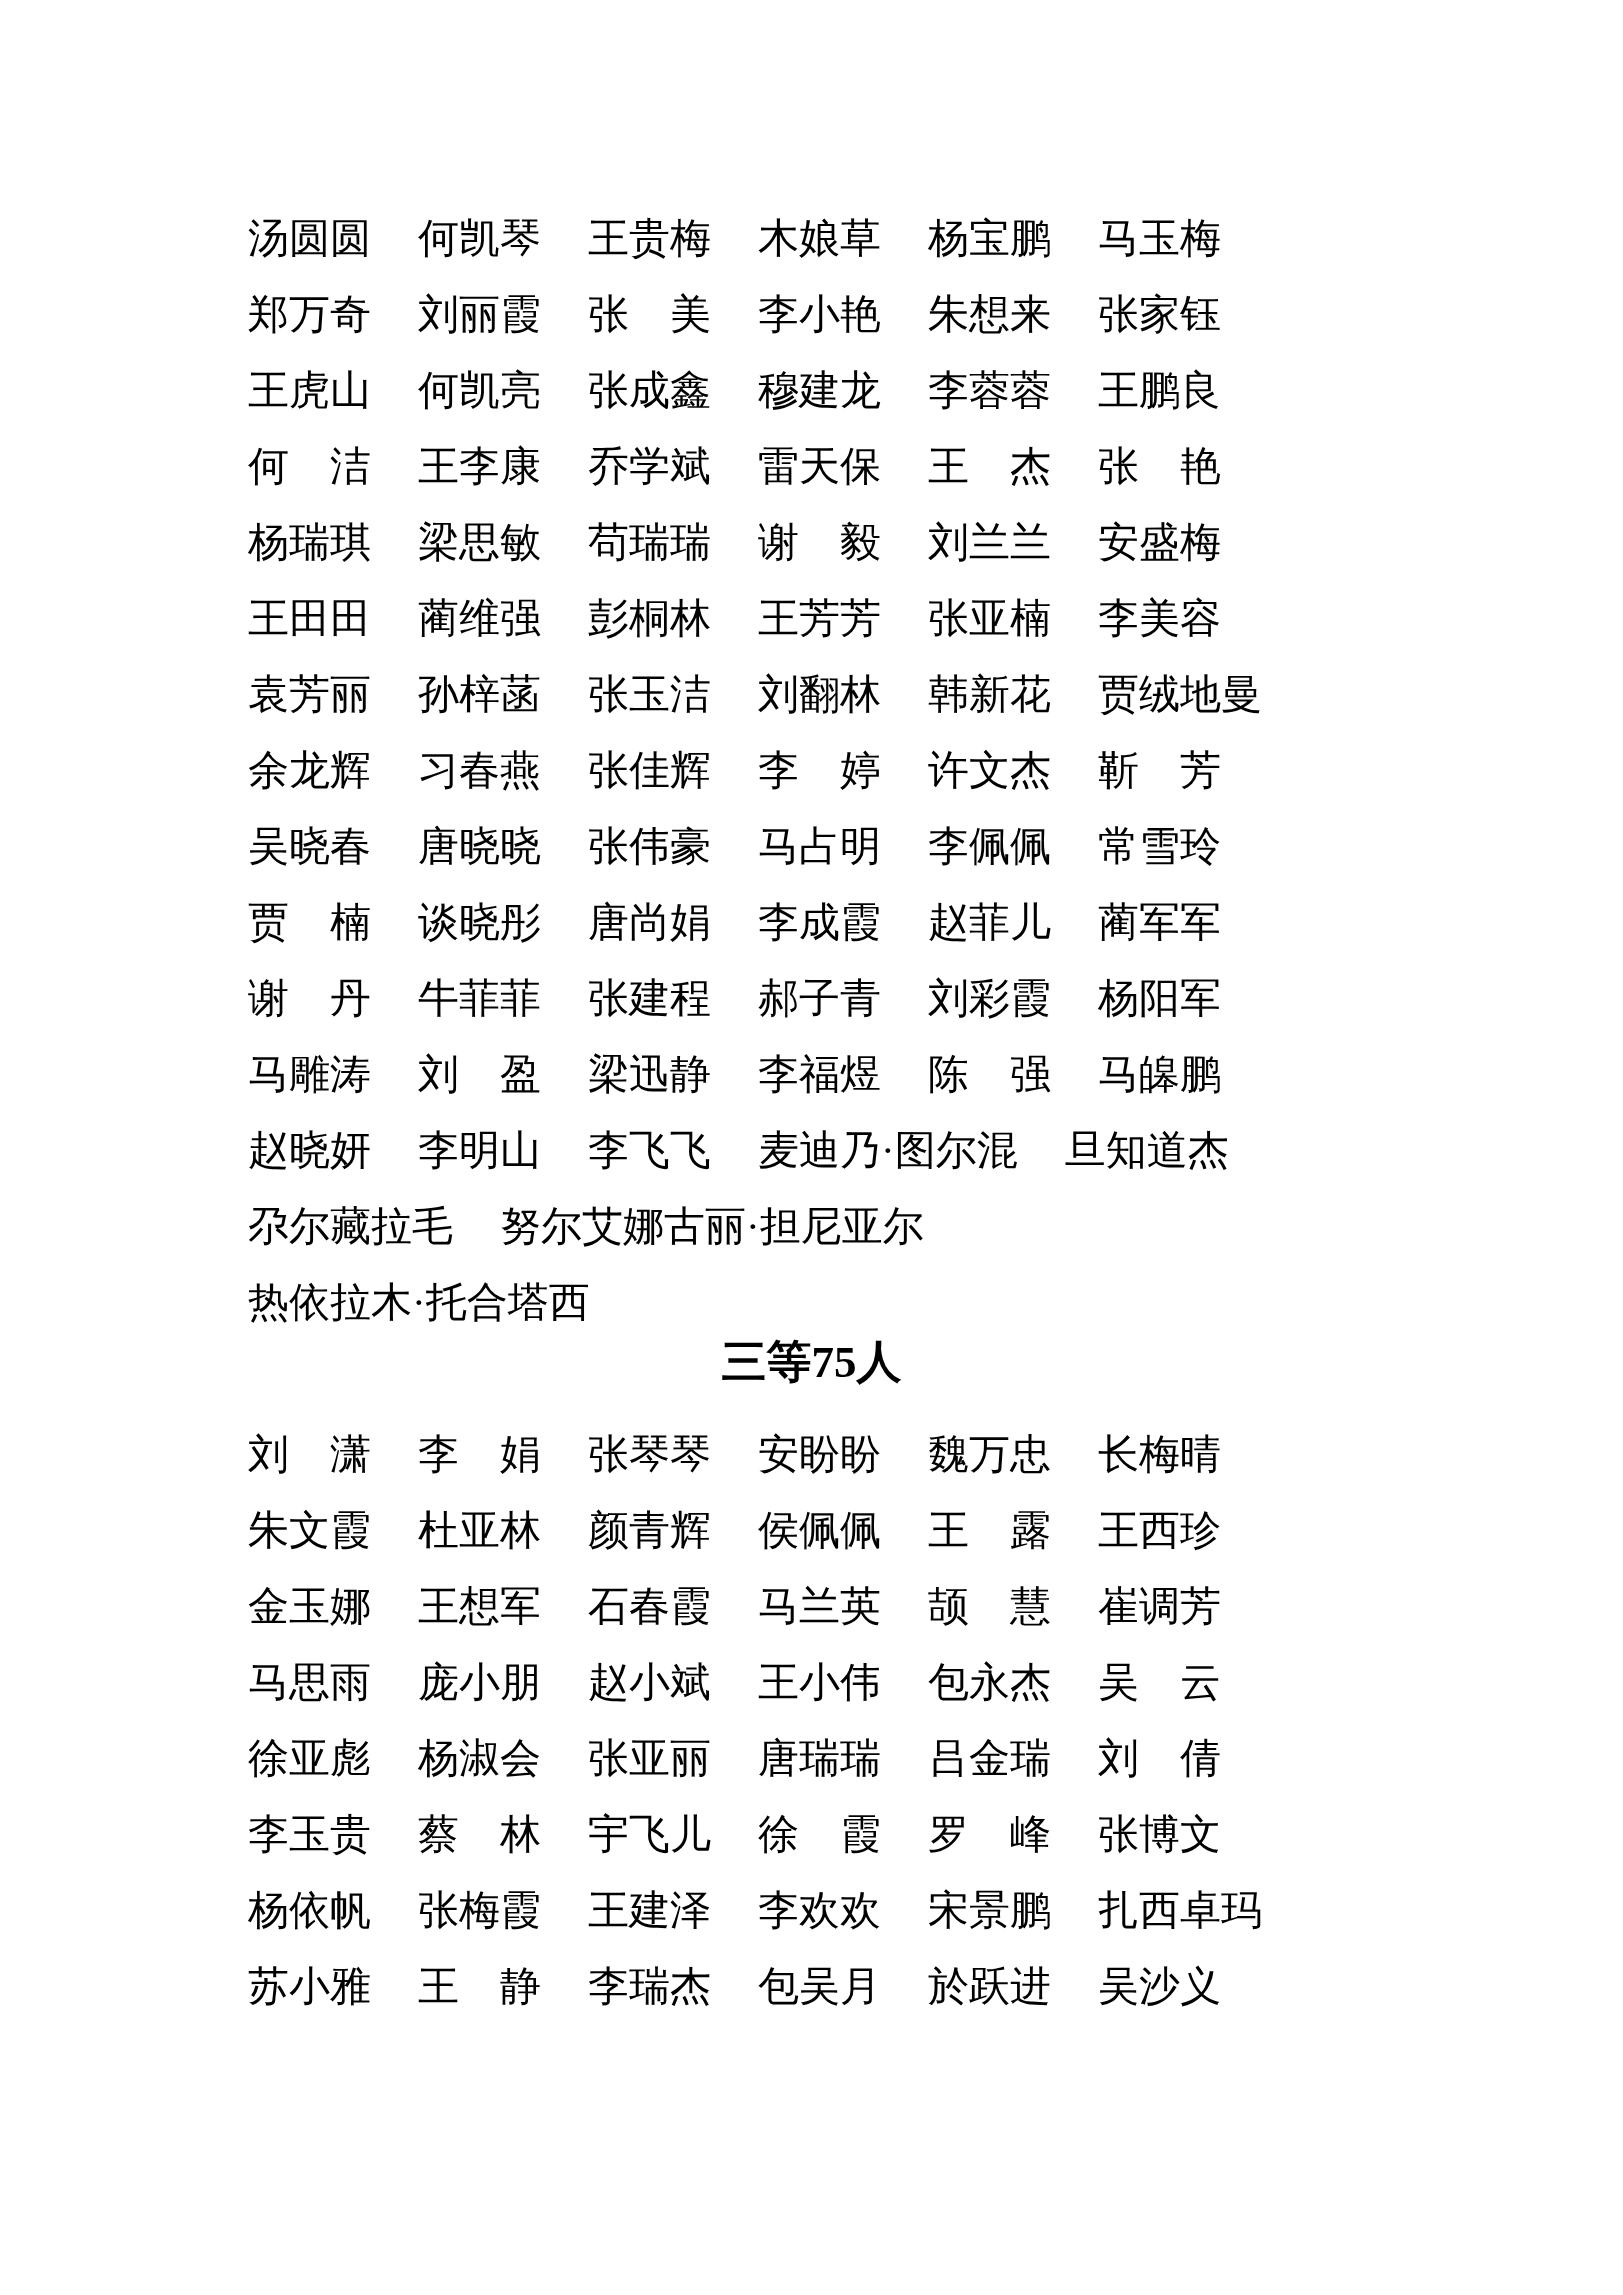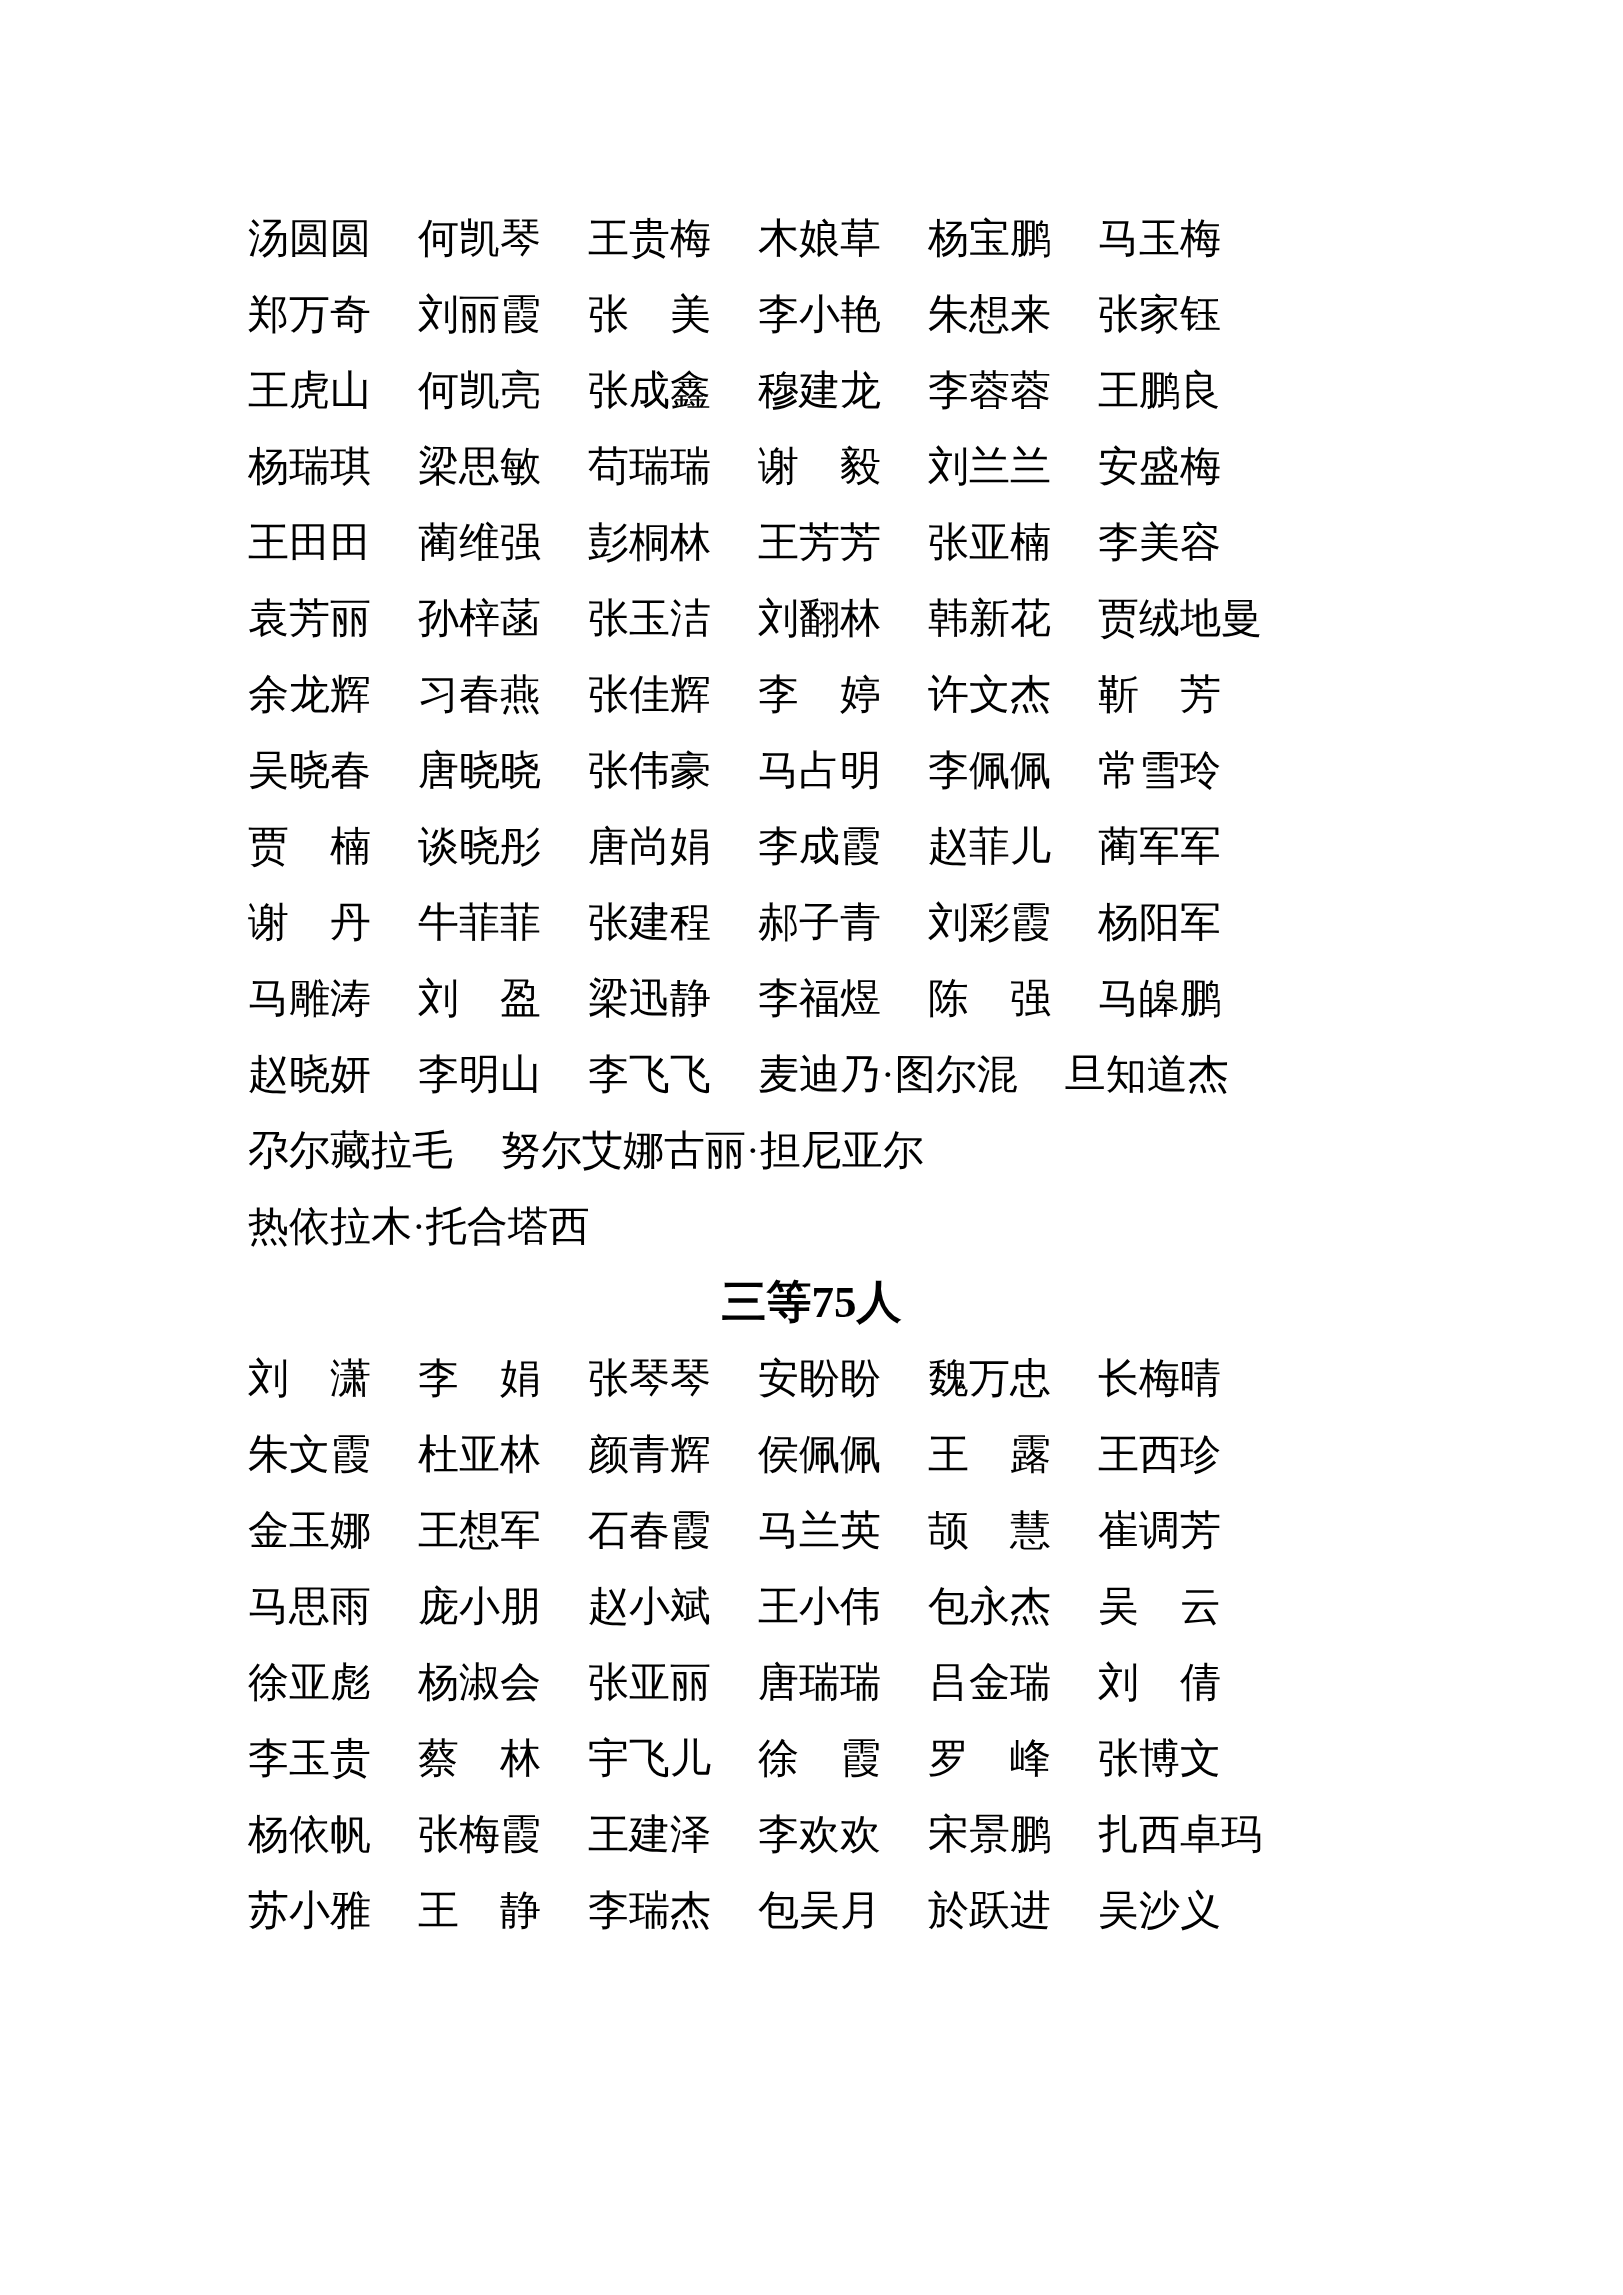--- a/index.html
+++ b/index.html
@@ -34,21 +34,21 @@
   .name-cell {
     font-size: 41px;
     line-height: 1;
     white-space: pre;
     letter-spacing: 0;
   }
   .heading-row {
     height: 76px;
     display: flex;
     justify-content: center;
-    align-items: center;
+    align-items: flex-start;
   }
   .heading {
     font-size: 45px;
     line-height: 1;
     font-weight: bold;
     white-space: pre;
   }
 </style>
 </head>
 <body>
@@ -74,20 +74,28 @@
         </div>
         <div class="name-row">
           <span class="name-cell">王虎山</span>
           <span class="name-cell">何凯亮</span>
           <span class="name-cell">张成鑫</span>
           <span class="name-cell">穆建龙</span>
           <span class="name-cell">李蓉蓉</span>
           <span class="name-cell">王鹏良</span>
         </div>
         <div class="name-row">
+          <span class="name-cell">何　洁</span>
+          <span class="name-cell">王李康</span>
+          <span class="name-cell">乔学斌</span>
+          <span class="name-cell">雷天保</span>
+          <span class="name-cell">王　杰</span>
+          <span class="name-cell">张　艳</span>
+        </div>
+        <div class="name-row">
           <span class="name-cell">杨瑞琪</span>
           <span class="name-cell">梁思敏</span>
           <span class="name-cell">苟瑞瑞</span>
           <span class="name-cell">谢　毅</span>
           <span class="name-cell">刘兰兰</span>
           <span class="name-cell">安盛梅</span>
         </div>
         <div class="name-row">
           <span class="name-cell">王田田</span>
           <span class="name-cell">蔺维强</span>

